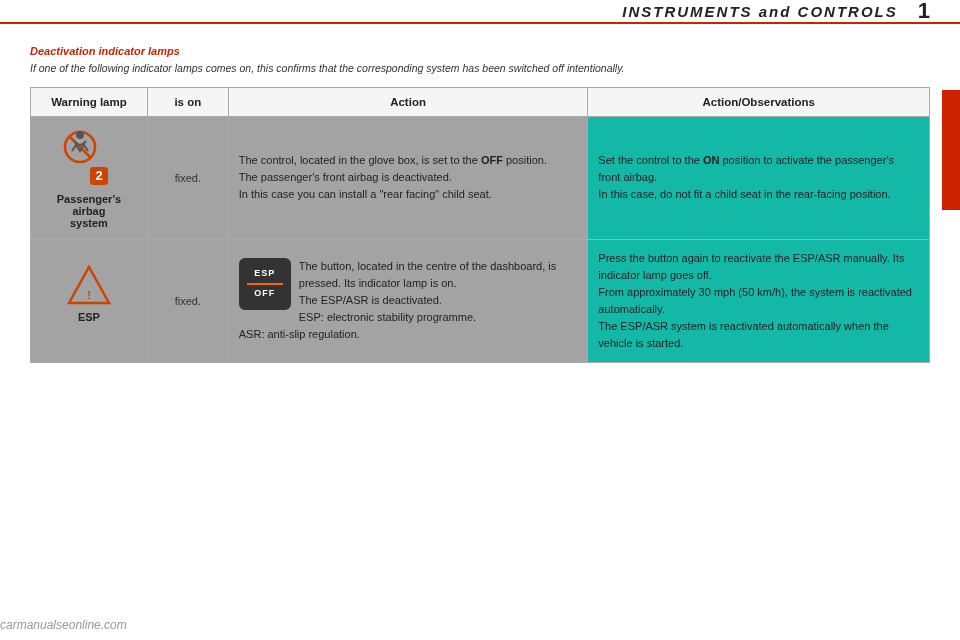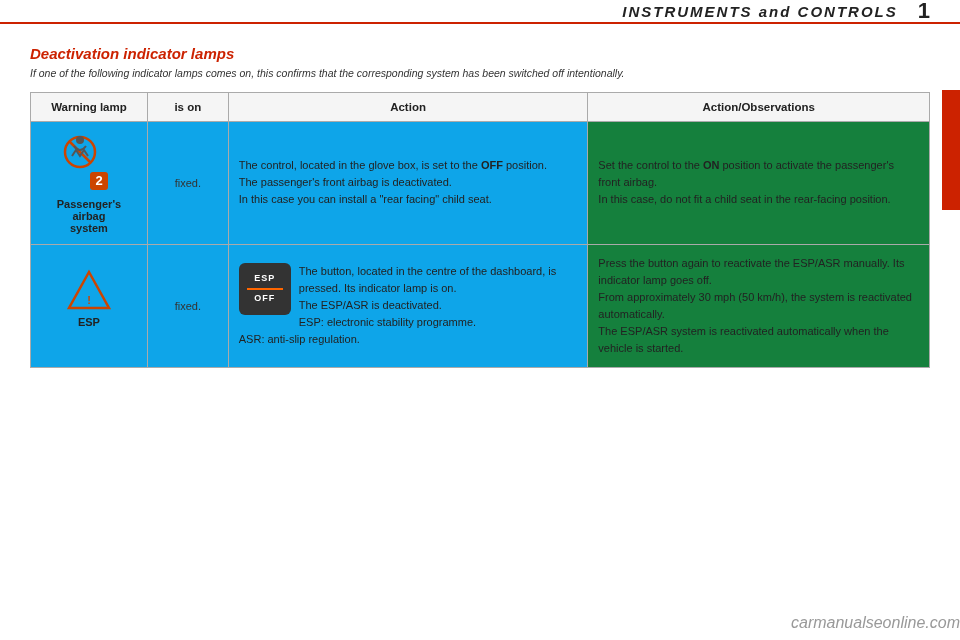--- a/index.html
+++ b/index.html
@@ -58,21 +58,21 @@
     .content {
       position: absolute;
       top: 45px;
       left: 30px;
       right: 30px;
       bottom: 60px;
     }
 
     
     .section-heading {
-      font-size: 15px;
+      font-size: 11px;
       font-weight: bold;
       color: #cc2200;
       margin-bottom: 4px;
       font-style: italic;
     }
 
     .section-intro {
       font-size: 10.5px;
       color: #333;
       margin-bottom: 10px;
@@ -94,25 +94,25 @@
       font-size: 11.5px;
       font-weight: bold;
       text-align: center;
       color: #222;
     }
 
     .warning-table td {
       border: 1px solid #aaa;
       padding: 10px;
       vertical-align: middle;
-      background: #0ea5e9;
+      background: #a3a3a3;
     }
 
     .warning-table td.action-col {
-      background: #15803d;
+      background: #14b8a6;
     }
 
     
     .col-lamp { width: 13%; text-align: center; }
     .col-ison { width: 9%; text-align: center; }
     .col-cause { width: 40%; }
     .col-action { width: 38%; }
 
     .lamp-icon {
       display: flex;
@@ -186,22 +186,22 @@
       background: #ff6600;
       margin: 2px 0;
     }
 
     
     .watermark {
       position: absolute;
       bottom: 8px;
       left: 0;
       right: 0;
-      text-align: right;
-      font-size: 16px;
+      text-align: left;
+      font-size: 12px;
       color: #999;
       font-style: italic;
     }
 
     .clearfix::after {
       content: '';
       display: table;
       clear: both;
     }
   </style>

